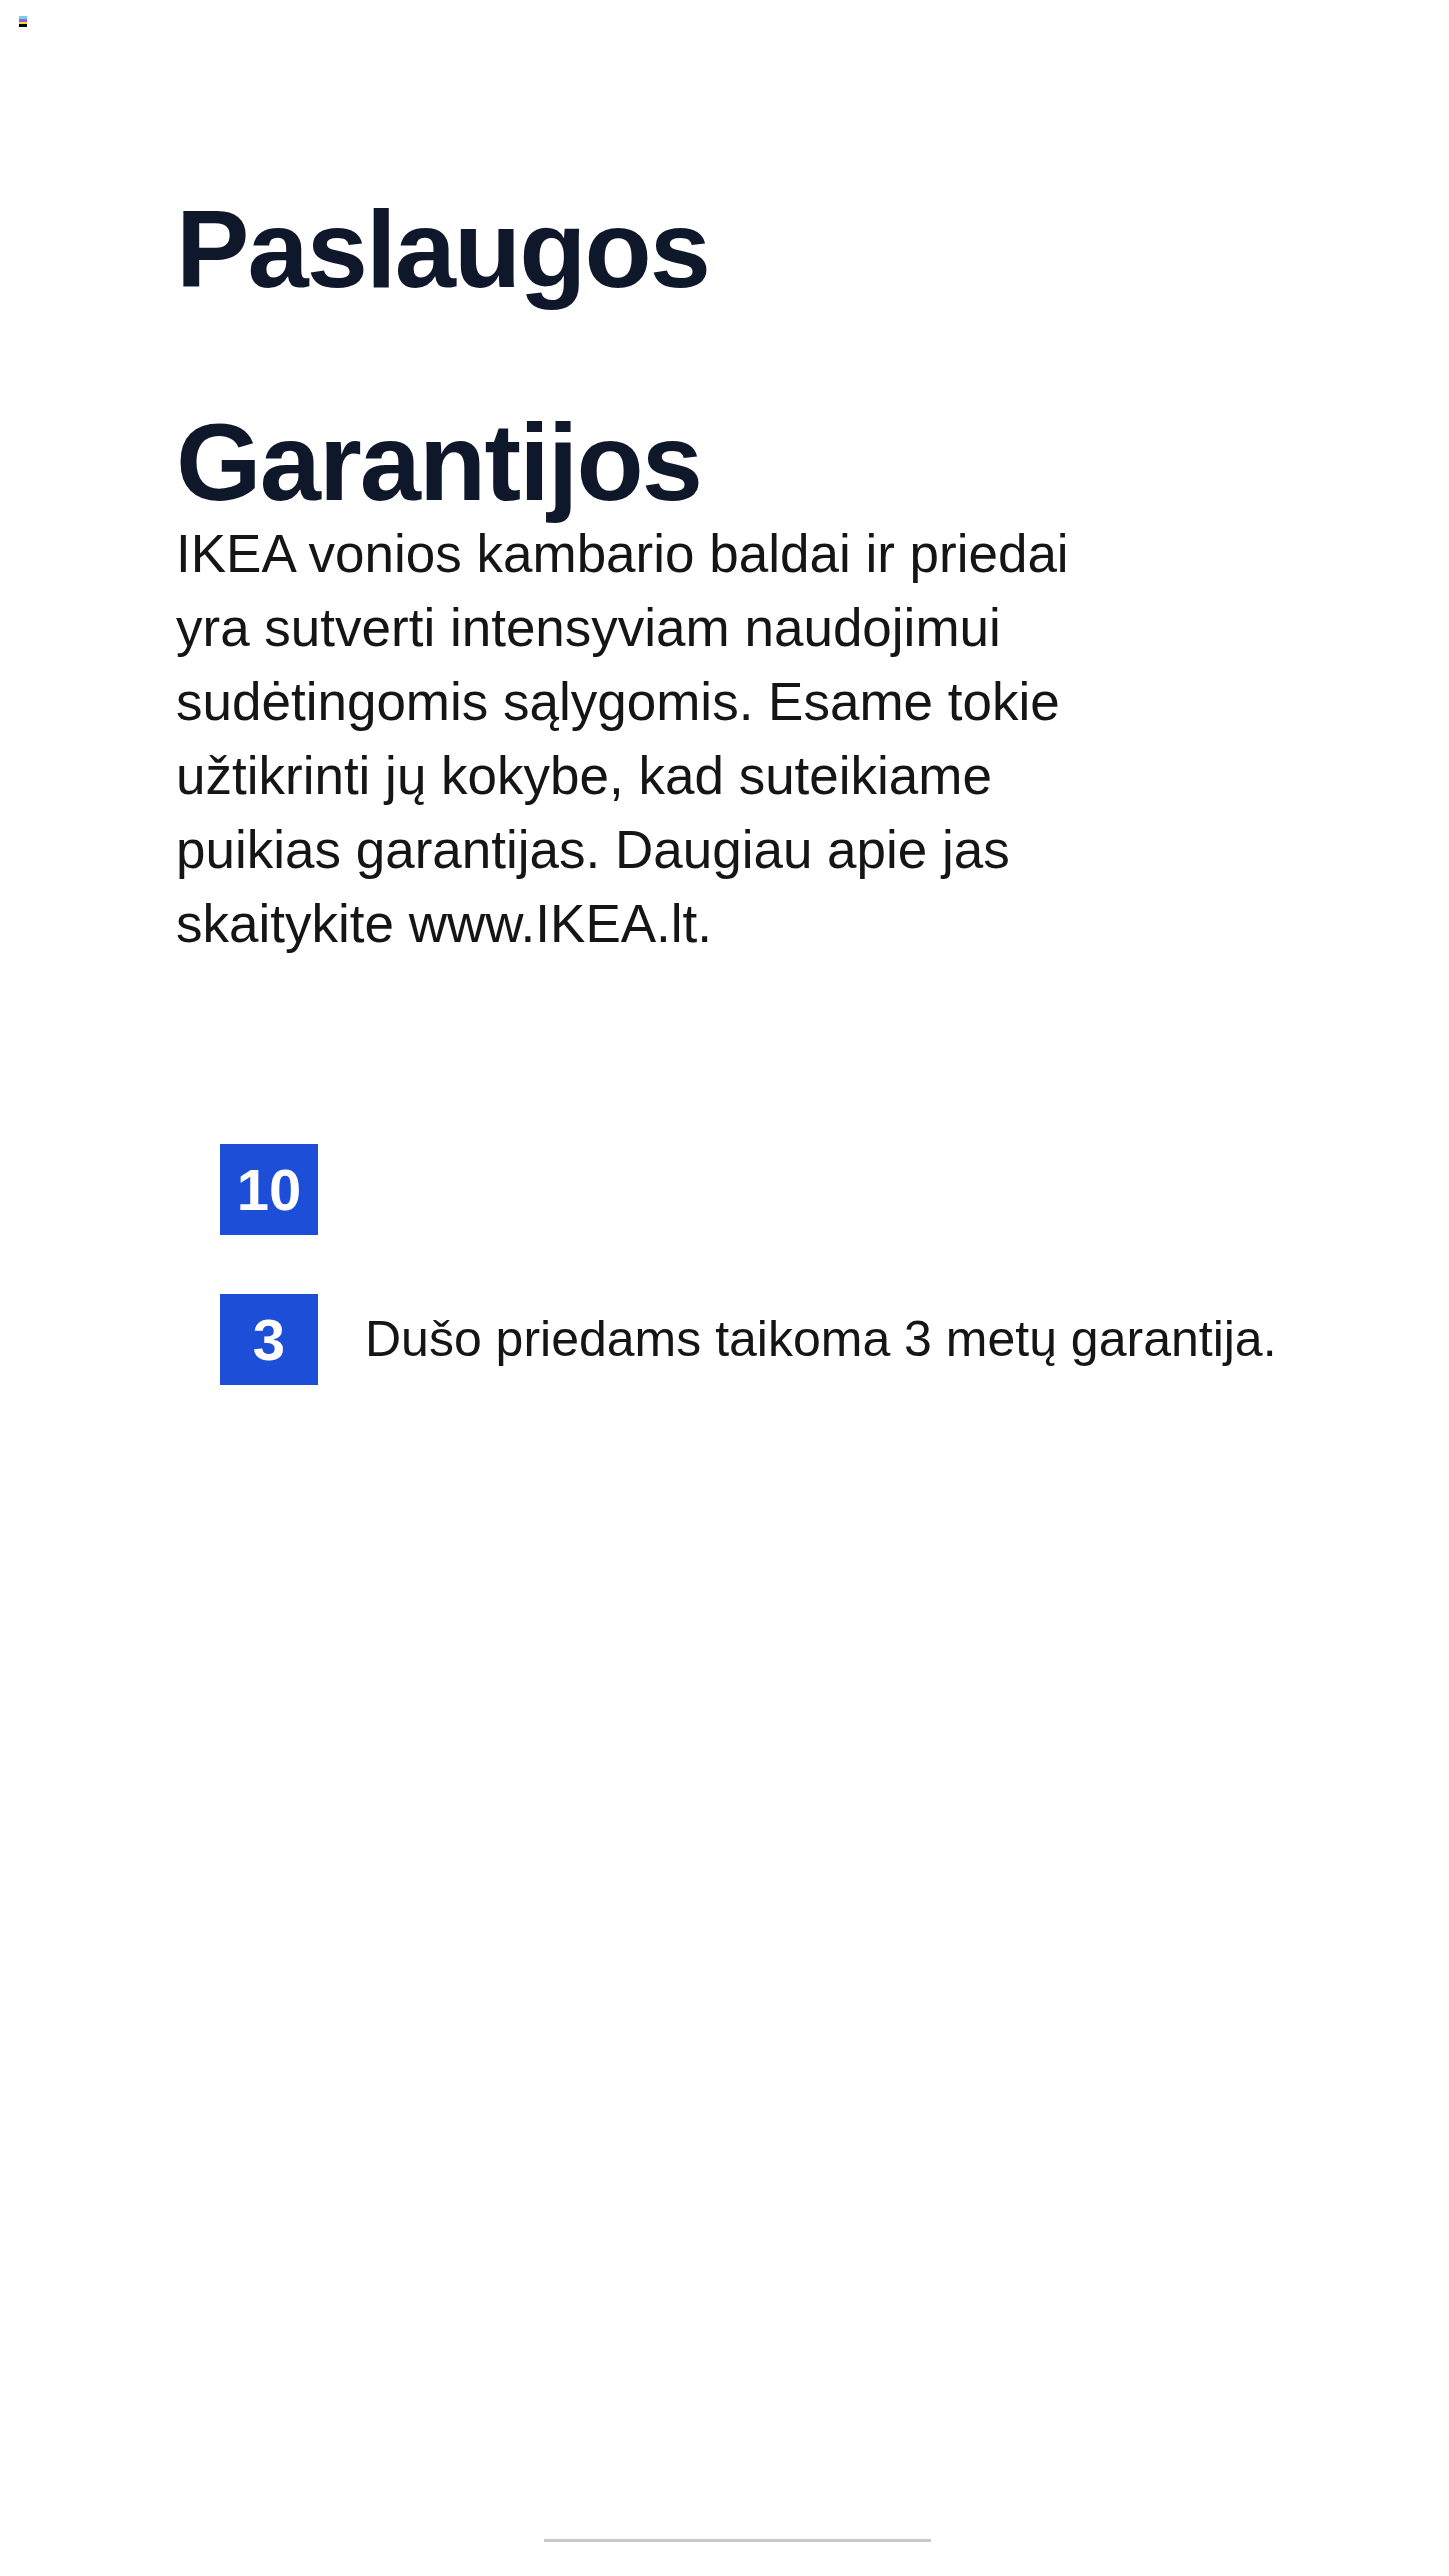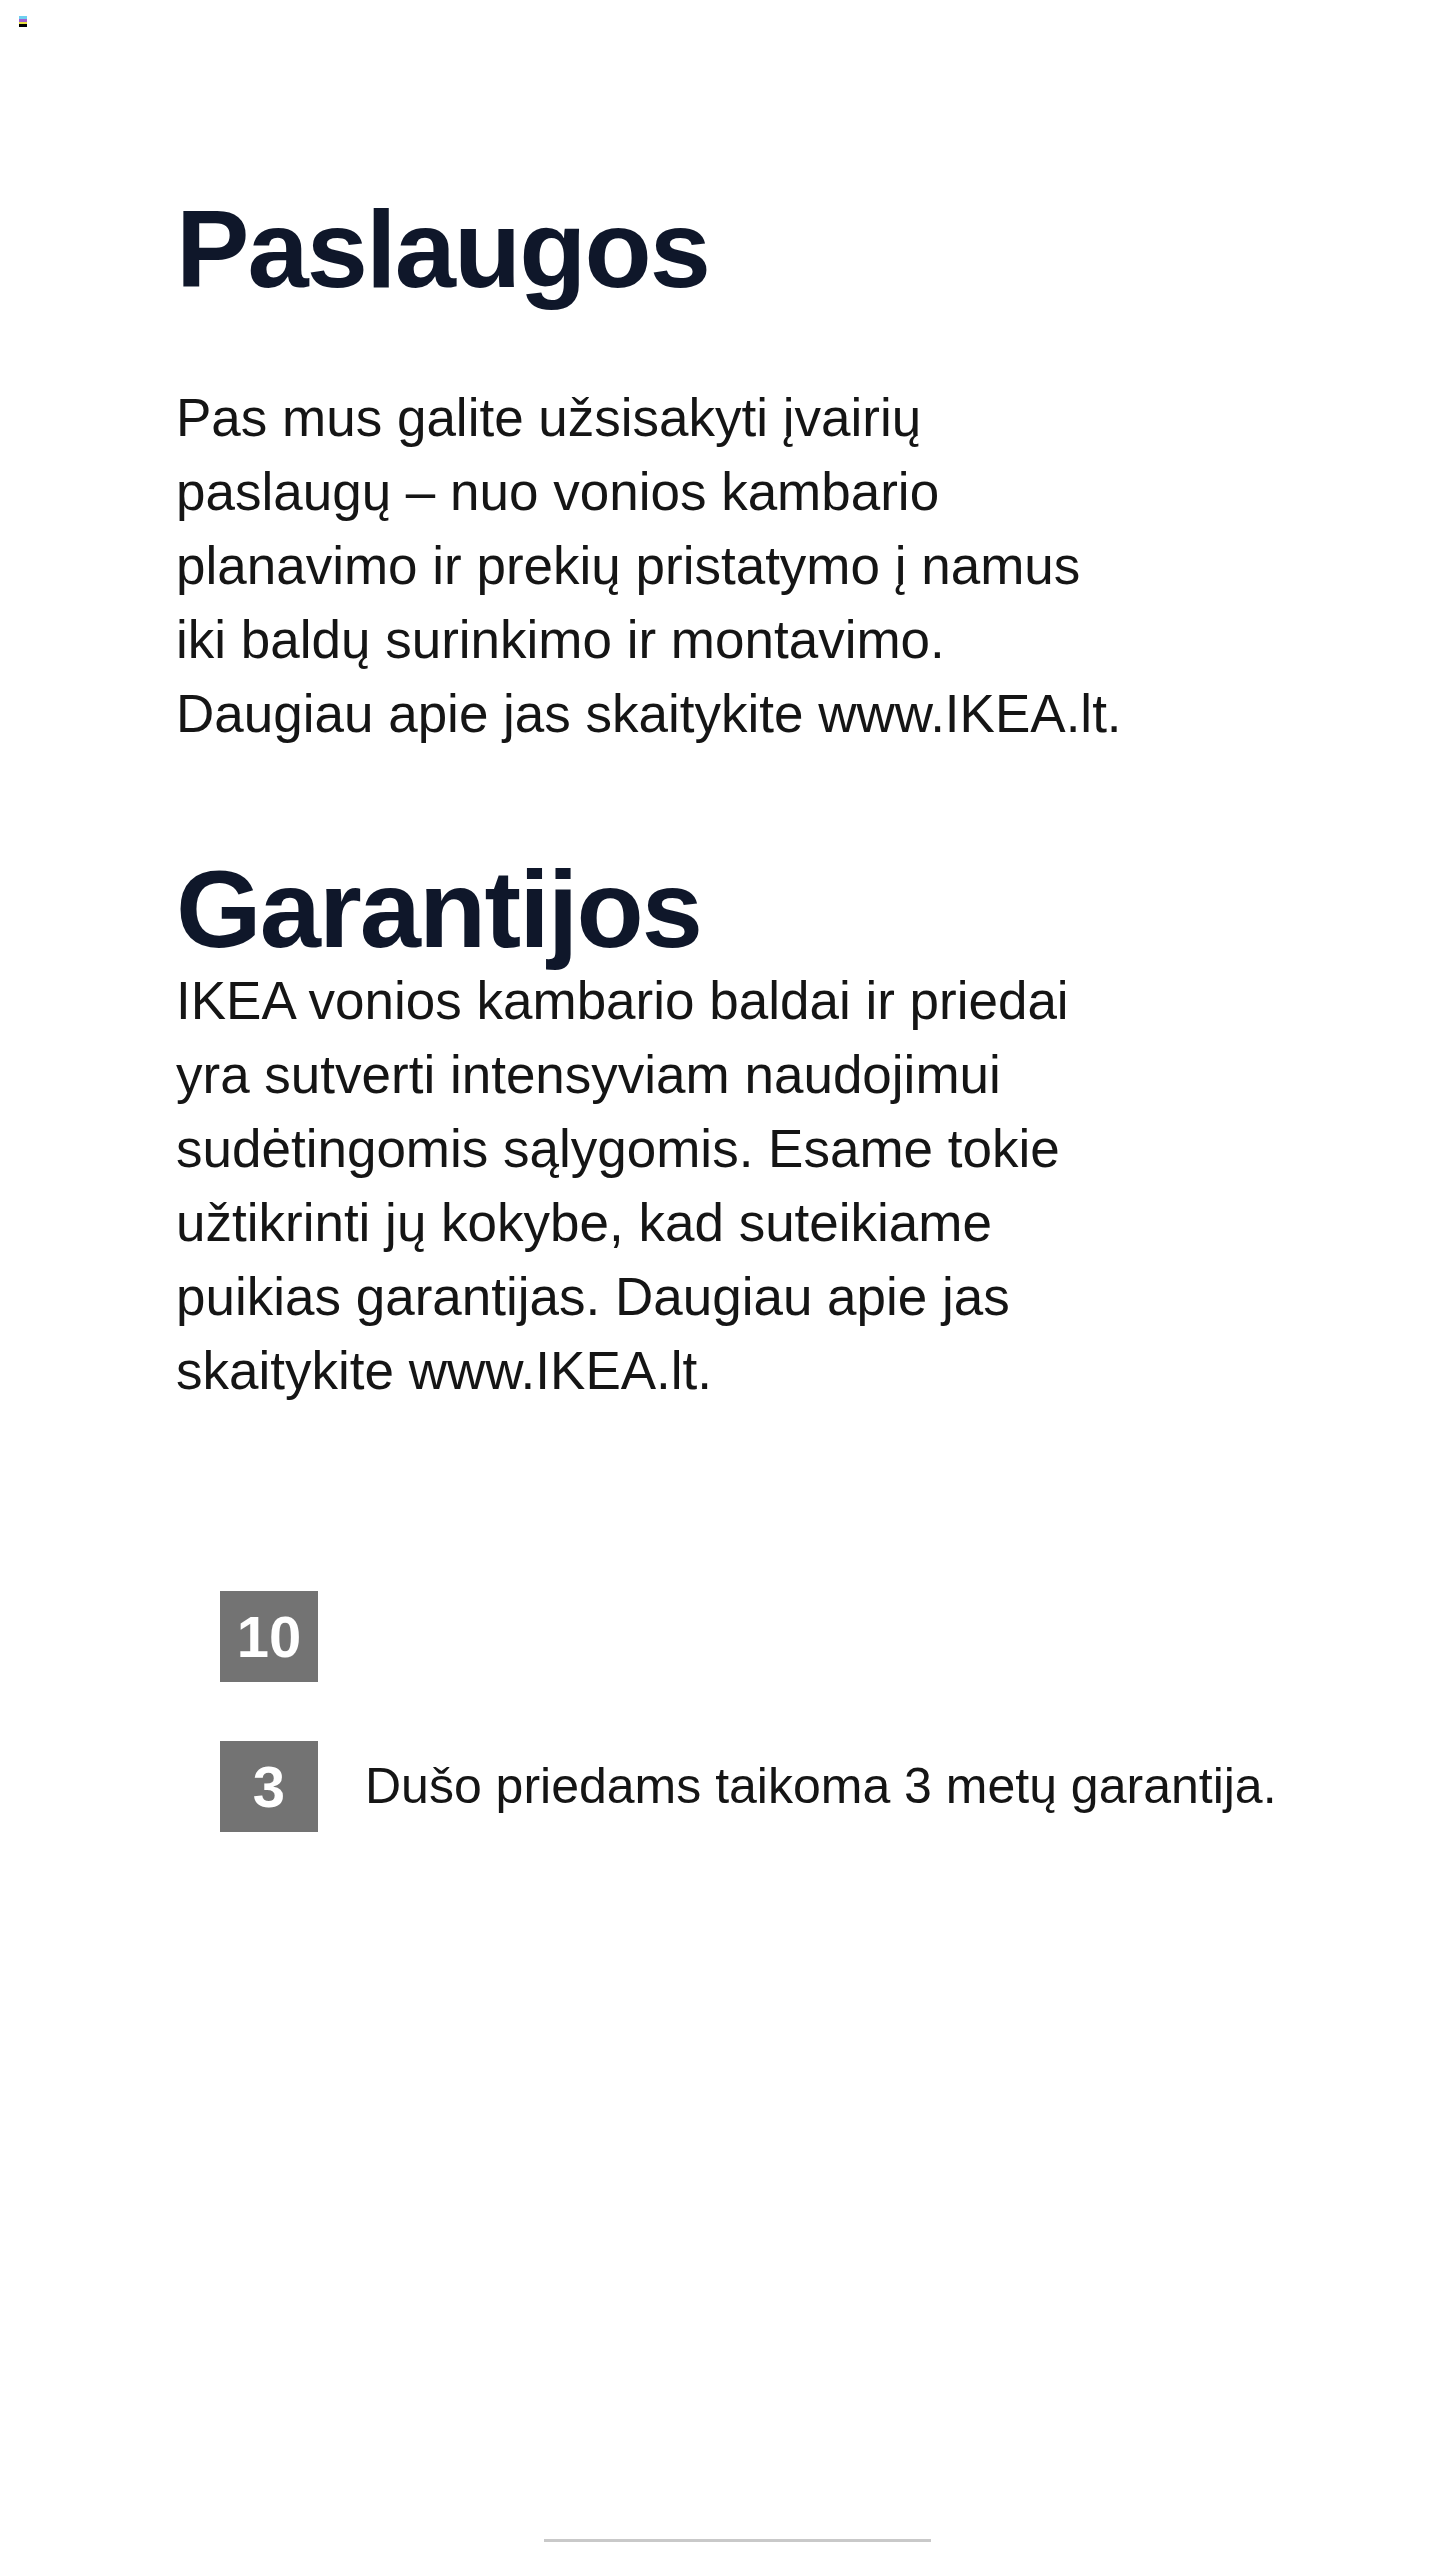--- a/index.html
+++ b/index.html
@@ -63,21 +63,21 @@
     align-items: flex-start;
     margin-left: 44px; 
   }
   .w-row-1 { margin-top: 183px; }
   .w-row-2 { margin-top: 59px; }
 
   .w-badge {
     flex: 0 0 auto;
     width: 98px;
     height: 91px;
-    background: #737373;
+    background: #1d4ed8;
     display: flex;
     align-items: center;
     justify-content: center;
     color: #ffffff;
     font-size: 58px;
     font-weight: 700;
   }
 
   .w-text {
     margin: -5.6px 0 0 47px;
@@ -108,25 +108,20 @@
   <div class="bar" style="background: rgb(111, 208, 240);"></div>
   <div class="bar" style="background: rgb(164, 95, 208);"></div>
   <div class="bar" style="background: rgb(232, 224, 64);"></div>
   <div class="bar" style="background: rgb(0, 0, 0);"></div>
 </div>
 
 <div class="content">
 
   <h1 class="section-heading first">Paslaugos</h1>
 
-  <p class="body-paragraph p-first">Pas mus galite užsisakyti įvairių
-paslaugų – nuo vonios kambario
-planavimo ir prekių pristatymo į namus
-iki baldų surinkimo ir montavimo.
-Daugiau apie jas skaitykite www.IKEA.lt.</p>
 
   <h1 class="section-heading second">Garantijos</h1>
 
   <p class="body-paragraph p-second">IKEA vonios kambario baldai ir priedai
 yra sutverti intensyviam naudojimui
 sudėtingomis sąlygomis. Esame tokie
 užtikrinti jų kokybe, kad suteikiame
 puikias garantijas. Daugiau apie jas
 skaitykite www.IKEA.lt.</p>
 

